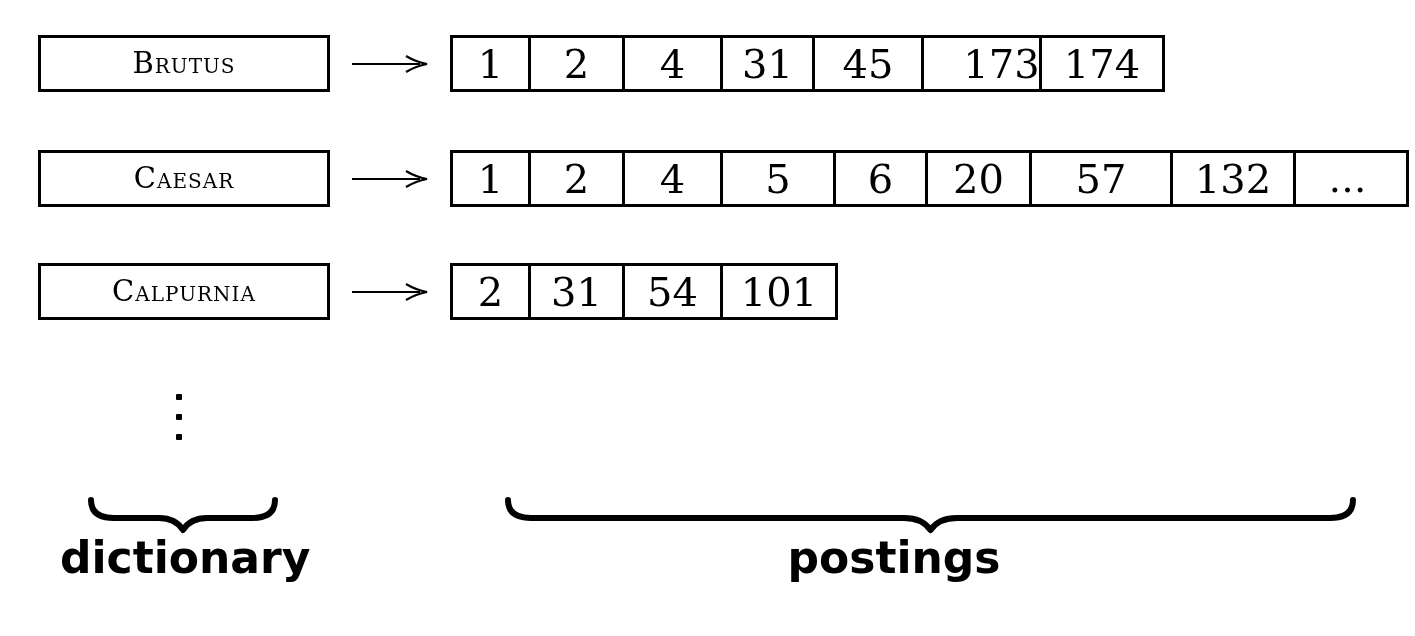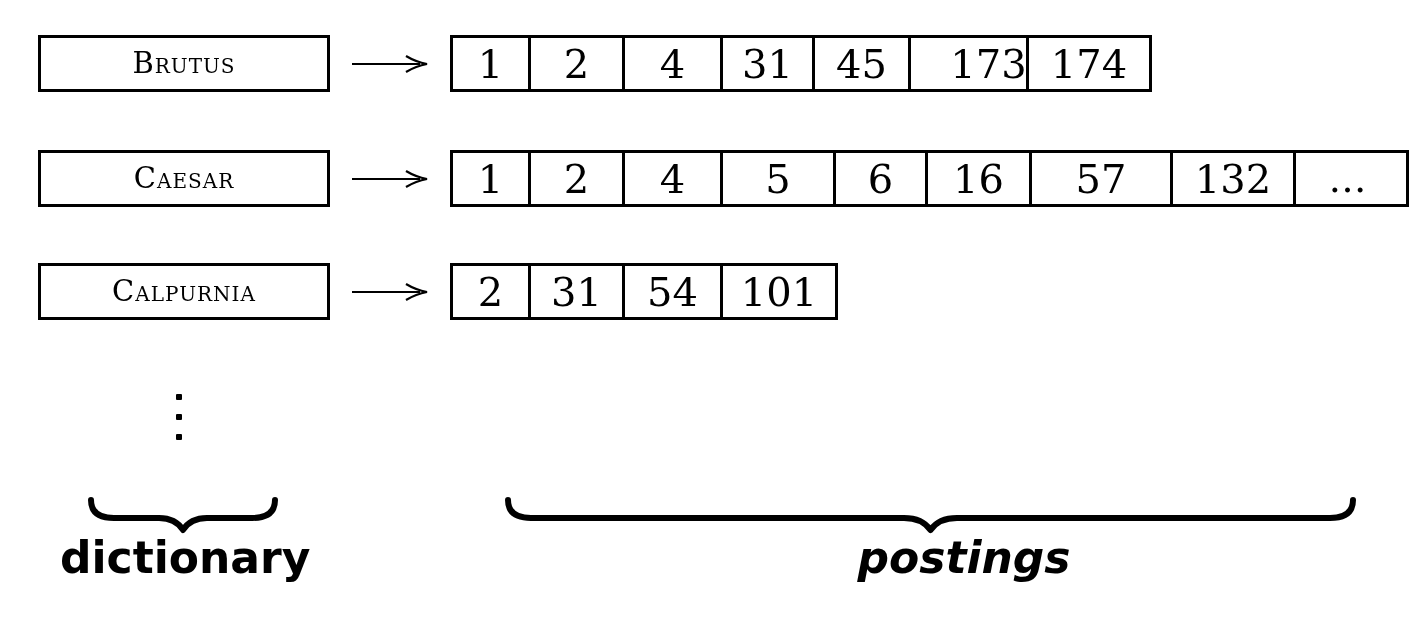--- a/index.html
+++ b/index.html
@@ -56,21 +56,21 @@
         </div>
         <div class="cell merge" style="width: 97px;">
           <span>2</span>
         </div>
         <div class="cell merge" style="width: 101px;">
           <span>4</span>
         </div>
         <div class="cell merge" style="width: 95px;">
           <span>31</span>
         </div>
-        <div class="cell merge" style="width: 99px;">
+        <div class="cell merge" style="width: 112px;">
           <span>45</span>
         </div>
         <div class="cell merge" style="width: 121px; padding-left: 40px;">
           <span>173</span>
         </div>
         <div class="cell merge" style="width: 126px;">
           <span>174</span>
         </div>
       </div>
   </div>
@@ -93,21 +93,21 @@
         <div class="cell merge" style="width: 101px;">
           <span>4</span>
         </div>
         <div class="cell merge" style="width: 116px;">
           <span>5</span>
         </div>
         <div class="cell merge" style="width: 95px;">
           <span>6</span>
         </div>
         <div class="cell merge" style="width: 107px;">
-          <span>16</span>
+          <span>20</span>
         </div>
         <div class="cell merge" style="width: 144px;">
           <span>57</span>
         </div>
         <div class="cell merge" style="width: 126px;">
           <span>132</span>
         </div>
         <div class="cell merge" style="width: 116px;">
           <span class="ellipsis">…</span>
         </div>
@@ -150,15 +150,15 @@
     </svg>
   </div>
 
   <div class="brace" style="left:505px;">
     <svg width="851" height="38" viewBox="0 0 851 38">
       <path d="M3,3 C3,16 12,21 26,21 L399,21 C411,21 420,25 425.5,33 C431,25 440,21 452,21 L825,21 C839,21 848,16 848,3"></path>
     </svg>
   </div>
 
   <div class="brace-label" style="left:60px;width:246px;">dictionary</div>
-  <div class="brace-label" style="left:841px;width:246px;font-style:italic;">postings</div>
+  <div class="brace-label" style="left:771px;width:246px;">postings</div>
 
 </div>
 
 </body></html>

